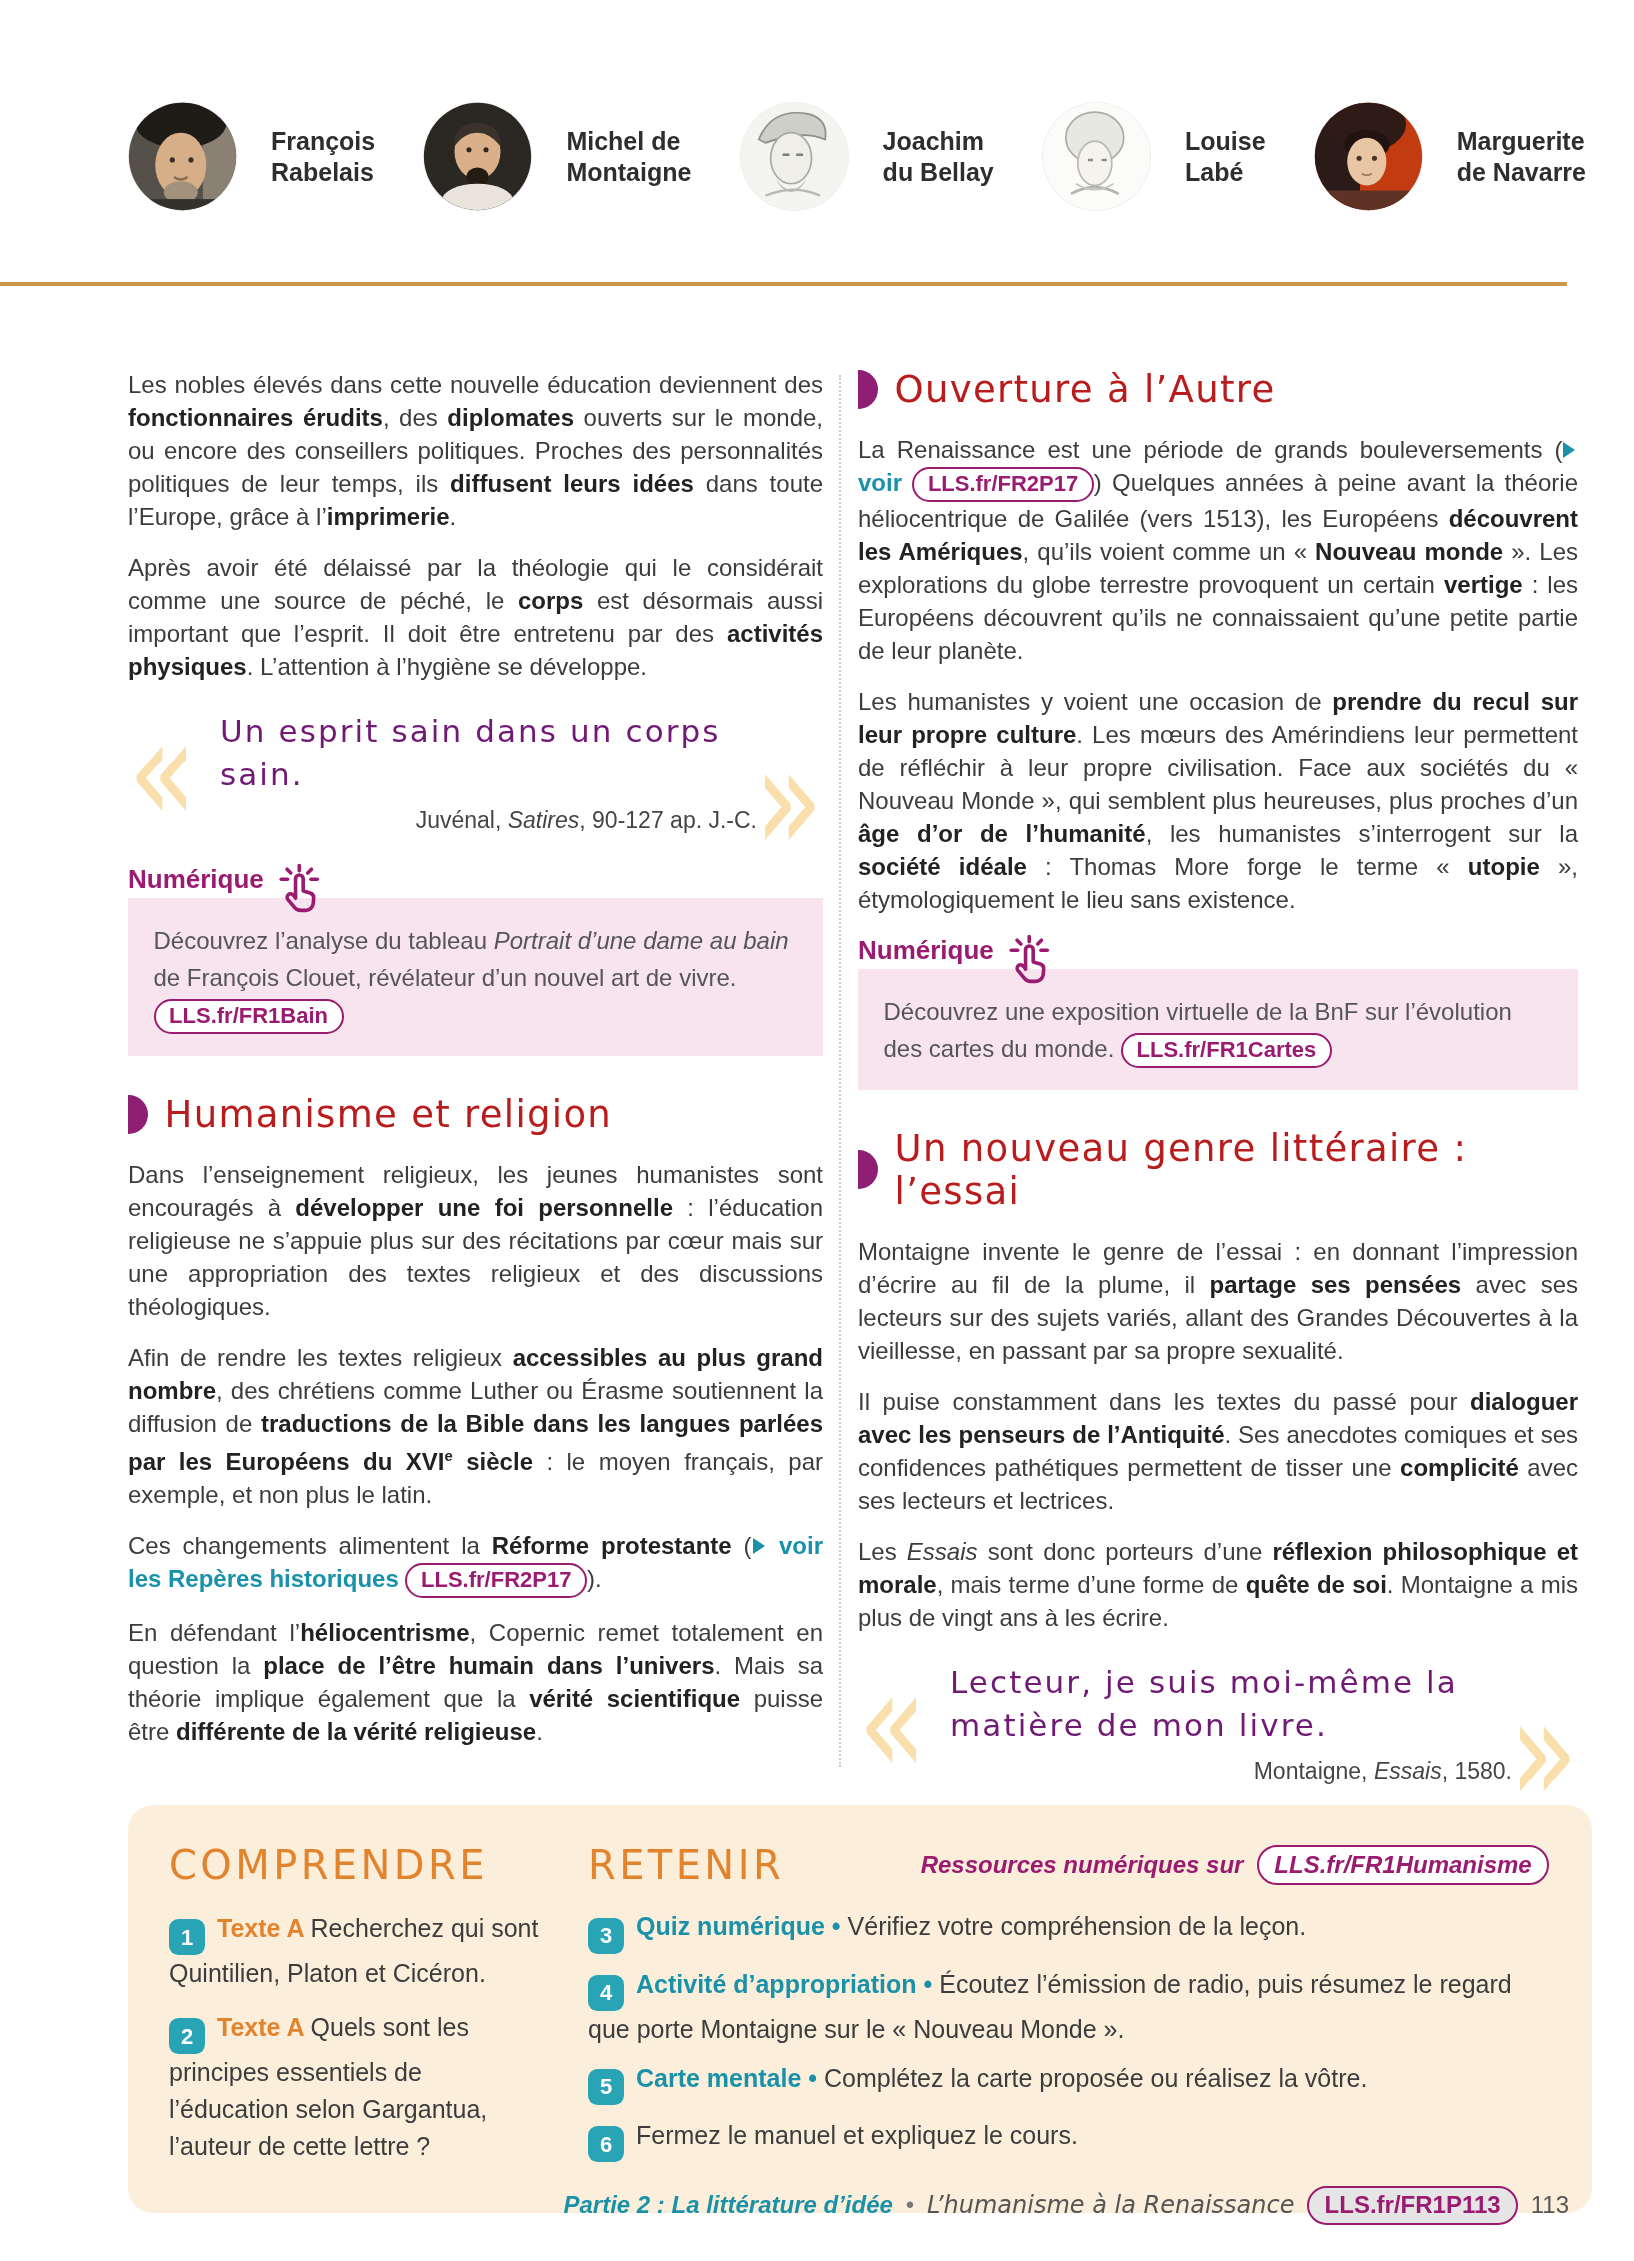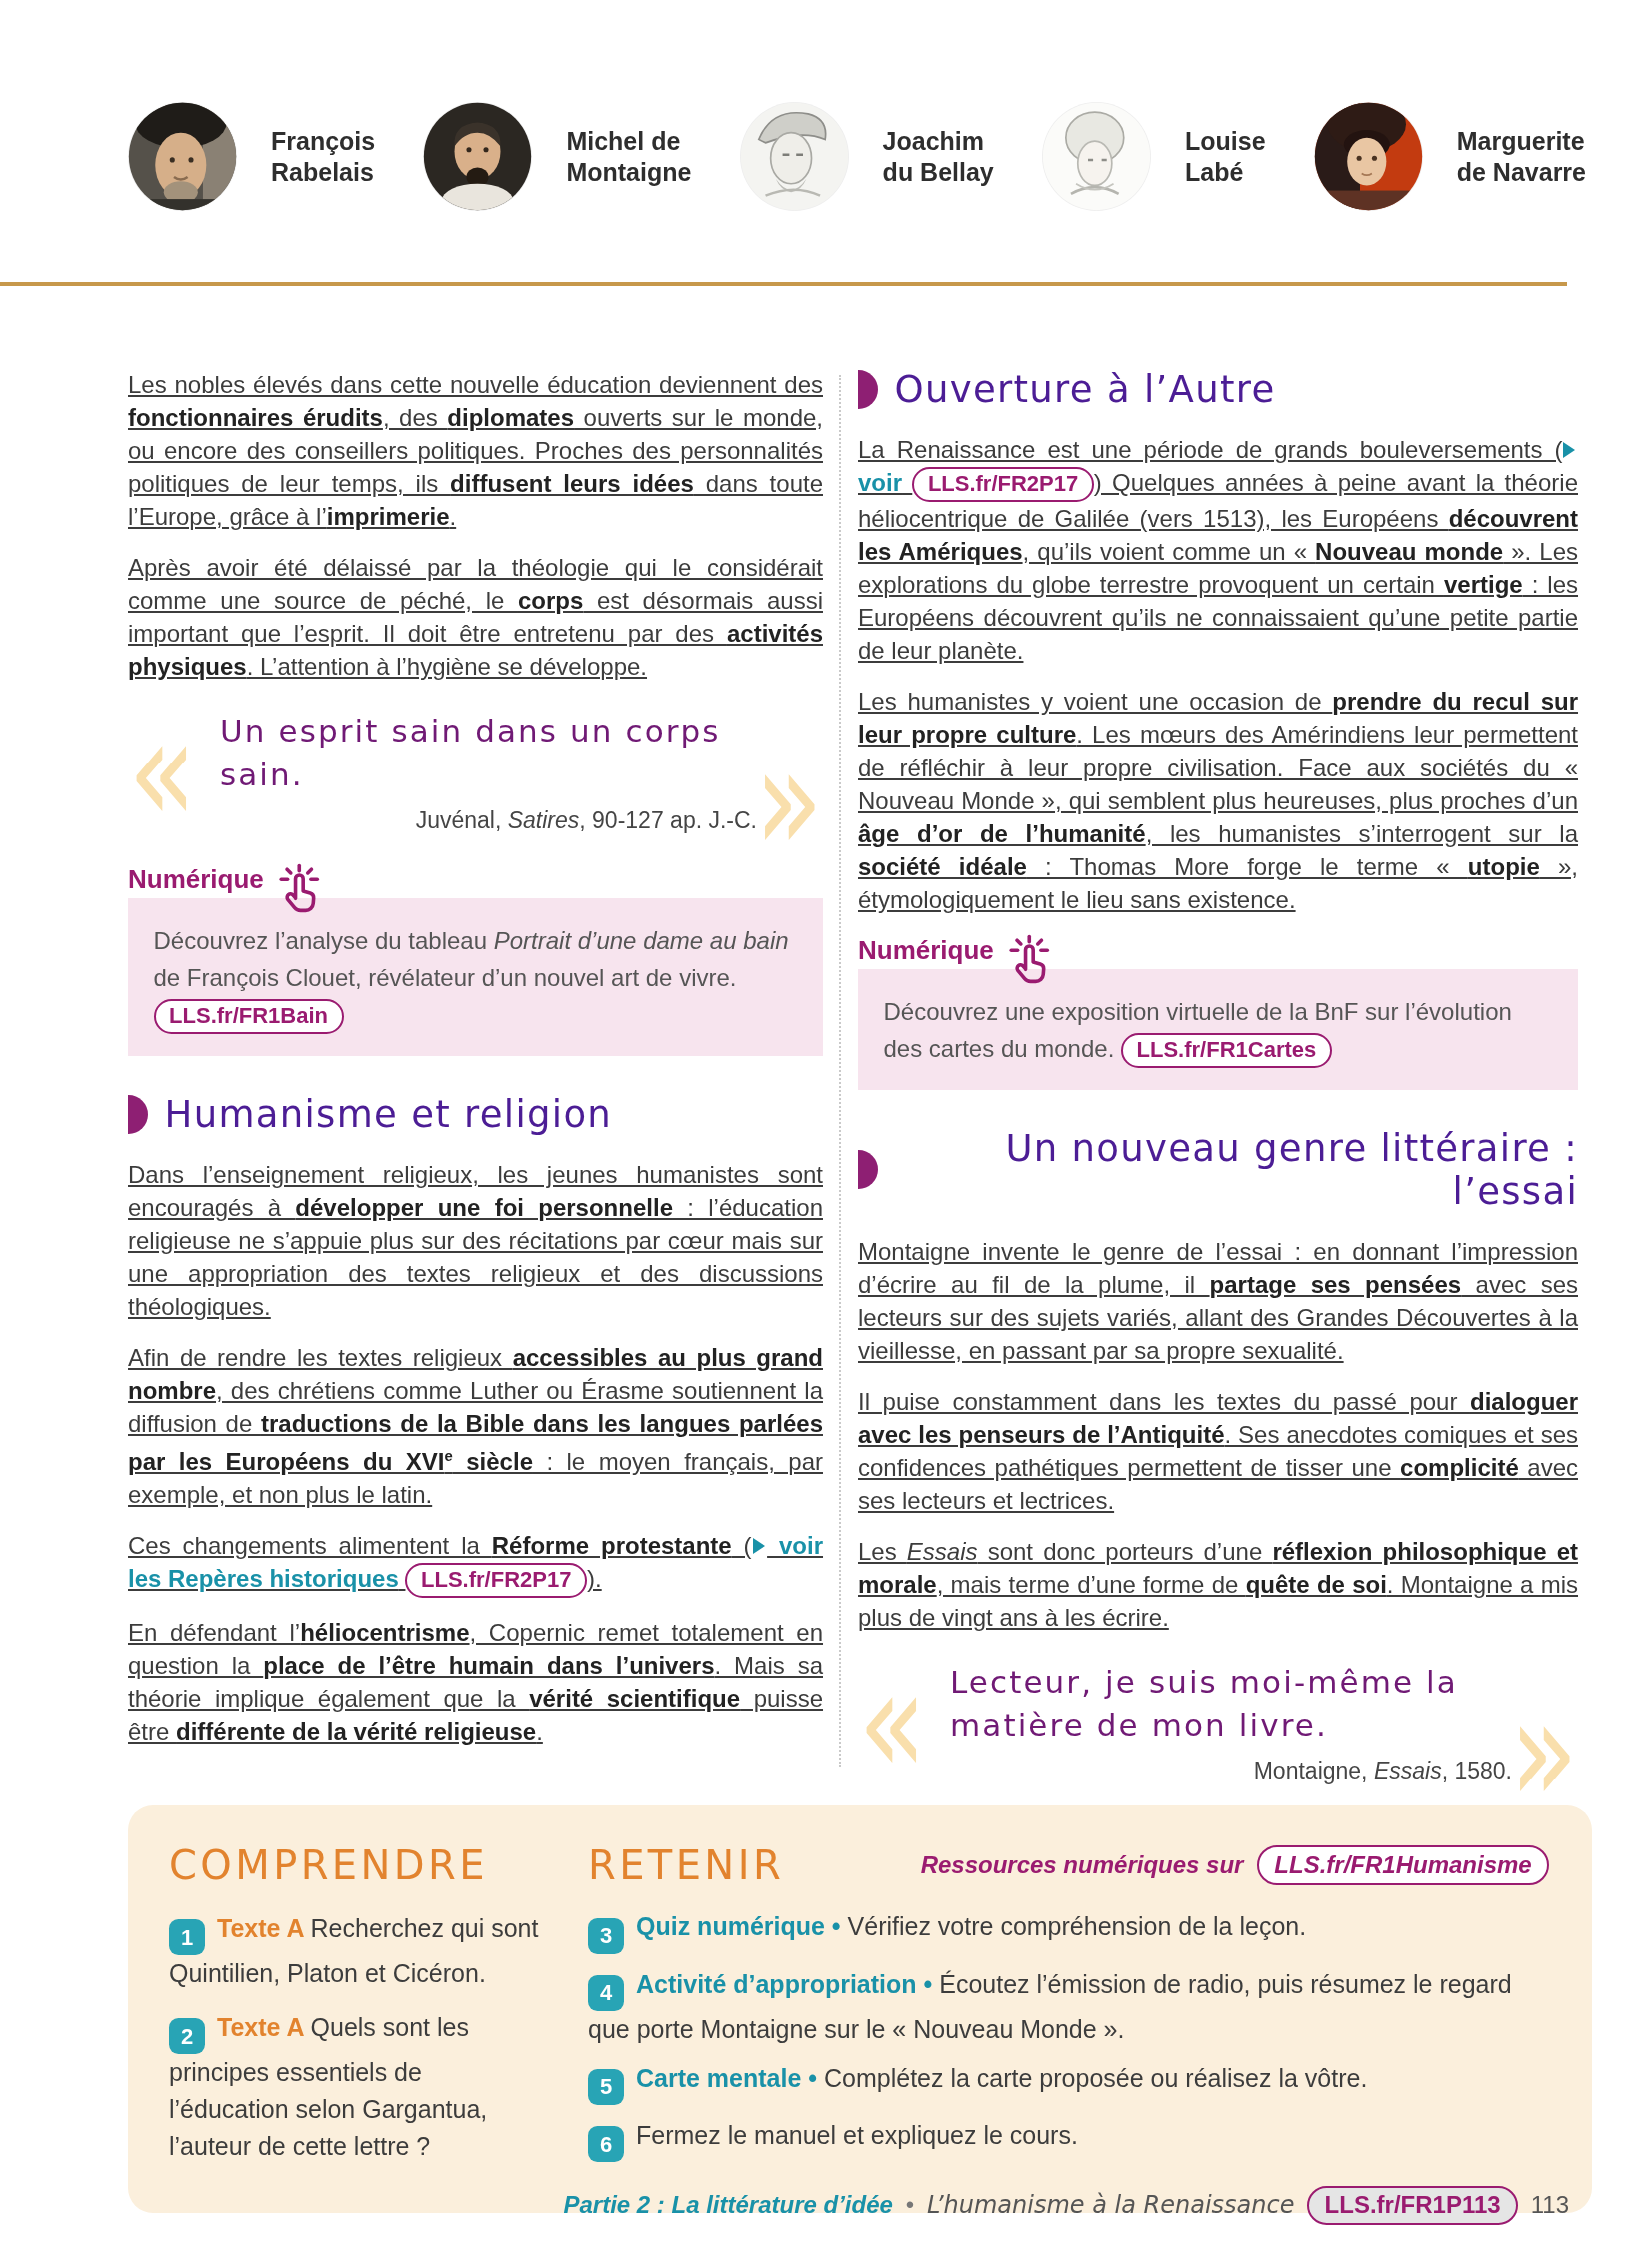--- a/index.html
+++ b/index.html
@@ -14,34 +14,34 @@
   .pcircle{width:109px;height:109px;border-radius:50%;overflow:hidden;flex:none;background:#eee;}
   .pcircle svg{display:block;width:109px;height:109px;}
   .pname{font-weight:700;font-size:25px;line-height:1.24;color:#2e2e2e;}
   
   .gold-line{position:absolute;top:282px;left:0;width:1567px;height:4.3px;background:#C7984B;}
   
   .col{position:absolute;top:368px;}
   .col-left{left:128px;width:695px;}
   .col-right{left:858px;width:720px;}
   .v-divider{position:absolute;left:839px;top:375px;height:1392px;width:0;border-left:2.6px dotted #c9c9c9;}
-  p.body{font-size:24px;line-height:33px;margin:0 0 18px 0;text-align:justify;color:#3c3c3c;text-decoration:underline;}
+  p.body{font-size:24px;line-height:33px;margin:0 0 18px 0;text-align:justify;color:#3c3c3c;}
   .b{font-weight:700;color:#222;}
   .i{font-style:italic;}
   .teal{color:#1991A8;font-weight:700;}
   .orange{color:#E2832E;font-weight:700;}
   .sup{vertical-align:super;font-size:0.62em;}
   .tri{display:inline-block;width:0;height:0;border-left:12.8px solid #1991A8;border-top:8.5px solid transparent;border-bottom:8.5px solid transparent;margin:0 2.6px 0 0.9px;}
   .lls-badge{display:inline-block;border:2.6px solid #9A1B70;color:#9A1B70;font-weight:700;
     border-radius:22px;padding:0px 13.6px 1.7px;font-size:22px;line-height:29px;background:#fff;white-space:nowrap;}
   
   .section-h{display:flex;align-items:center;gap:17px;margin:0 0 22px 0;}
   .section-h.spaced{margin-top:37px;}
   .half-disc{width:19.6px;height:39px;border-radius:0 39px 39px 0;background:#8E1F73;flex:none;}
-  .section-h .ht{font-family:"DejaVu Sans",sans-serif;font-weight:400;font-size:37px;letter-spacing:1.3px;color:#4c1d95;text-align:right;}
+  .section-h .ht{font-family:"DejaVu Sans",sans-serif;font-weight:400;font-size:37px;letter-spacing:1.3px;color:#b91c1c;}
   
   .quote{position:relative;margin:22px 0 29px 0;padding:5.1px 66px 0 92px;}
   .qmark{position:absolute;font-family:"DejaVu Sans",sans-serif;font-size:112px;line-height:1;color:#F9DFAC;transform:scaleY(1.3);transform-origin:top;}
   .qmark.open{left:0;top:-6.8px;}
   .qmark.close{right:0;top:22px;}
   .qtext{font-family:"DejaVu Sans",sans-serif;font-weight:400;font-size:31px;letter-spacing:2.1px;line-height:1.4;color:#701a75;}
   .qattr{text-align:right;font-size:23px;color:#454545;margin-top:10.2px;}
   
   .numerique{margin:8.5px 0 25.5px 0;}
   .num-label{display:flex;align-items:flex-end;gap:13.6px;margin:0 0 3.4px 0;position:relative;z-index:2;}

